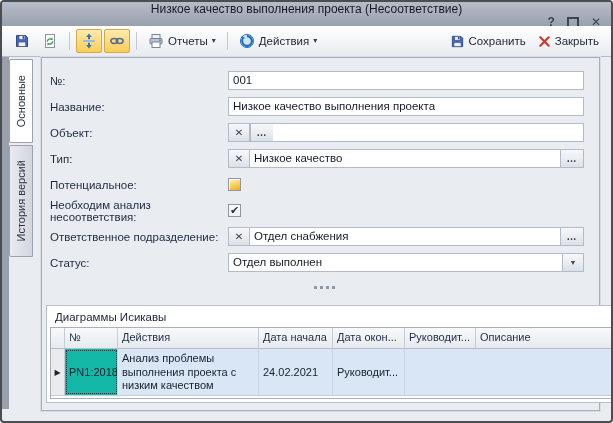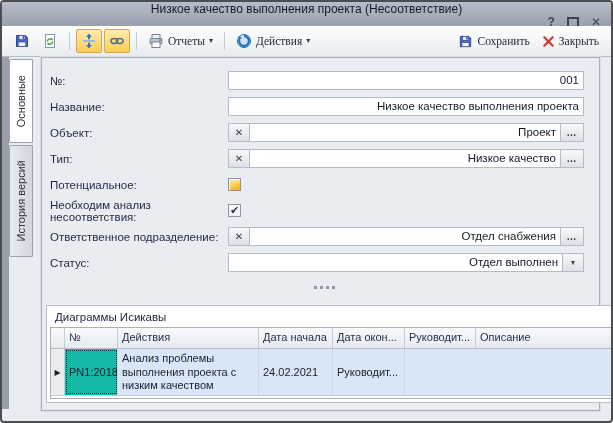--- a/index.html
+++ b/index.html
@@ -21,21 +21,21 @@
   }
   .title{font-size:12px;color:#141a26;}
   .win-btns{margin-left:auto;display:flex;align-items:center;gap:12px;}
   .win-glyph{font-size:12px;font-weight:bold;color:#3c4352;cursor:default;line-height:1;}
   .max-box{width:8px;height:7px;border:2px solid #3c4352;display:inline-block;}
   
   .toolbar{
     position:absolute;top:24px;left:0;right:0;height:31px;
     background:linear-gradient(#ffffff,#e8ebf0);
     border-bottom:1px solid #b7bdc7;
-    display:flex;align-items:center;padding:0 7px;box-sizing:border-box;gap:2px;font-family:Liberation Serif, serif;
+    display:flex;align-items:center;padding:0 7px;box-sizing:border-box;gap:2px;
   }
   .tbtn{
     height:22px;display:flex;align-items:center;gap:4px;padding:0 4px;
     border:1px solid transparent;border-radius:2px;font-size:11.5px;color:#1c2436;cursor:default;
   }
   .tbtn.toggled{
     background:linear-gradient(#ffeaae,#fbcd55);
     border-color:#d9a743;
   }
   .tsep{width:1px;height:18px;background:#c3c9d2;margin:0 4px;}
@@ -57,21 +57,21 @@
   
   .panel{
     position:absolute;left:39px;top:55px;width:559px;height:354px;box-sizing:border-box;
     border:1px solid #a8afba;background:#e9edf2;box-shadow:0 0 0 1px #d8dce3;
   }
   .form{padding:13px 0 0 8px;}
   .frow{display:flex;align-items:center;height:19px;margin-bottom:7px;}
   .flabel{width:178px;font-size:11.5px;color:#1e2940;flex:none;}
   .fctrl{
     width:356px;height:19px;box-sizing:border-box;border:1px solid #b1bbca;background:#fff;
-    display:flex;align-items:stretch;flex:none;text-align:right;
+    display:flex;align-items:stretch;flex:none;
   }
   .ftext{flex:1;font-size:11.5px;color:#141b2a;line-height:17px;padding:0 4px;overflow:hidden;white-space:nowrap;}
   .mini-btn{
     width:20px;flex:none;display:flex;align-items:center;justify-content:center;
     background:linear-gradient(#f7f8fa,#dde1e7);font-size:10px;font-weight:bold;color:#39414f;cursor:default;
   }
   .clear-btn{border-right:1px solid #b1bbca;}
   .browse-btn{border-left:1px solid #b1bbca;width:22px;letter-spacing:1px;}
   .drop-btn{border-left:1px solid #b1bbca;font-size:7px;color:#3c4656;}
   .ctrl-none{border:none;background:transparent;width:356px;display:flex;align-items:center;}
@@ -239,21 +239,20 @@
         <span class="flabel">Название:</span>
         <div class="fctrl">
           <span class="ftext">Низкое качество выполнения проекта</span>
         </div>
       </div>
 
       <div class="frow">
         <span class="flabel">Объект:</span>
         <div class="fctrl">
           <span class="mini-btn clear-btn">✕</span>
-          <span class="ftext">Проект</span>
           <span class="mini-btn browse-btn">…</span>
         </div>
       </div>
 
       <div class="frow">
         <span class="flabel">Тип:</span>
         <div class="fctrl">
           <span class="mini-btn clear-btn">✕</span>
           <span class="ftext">Низкое качество</span>
           <span class="mini-btn browse-btn">…</span>

